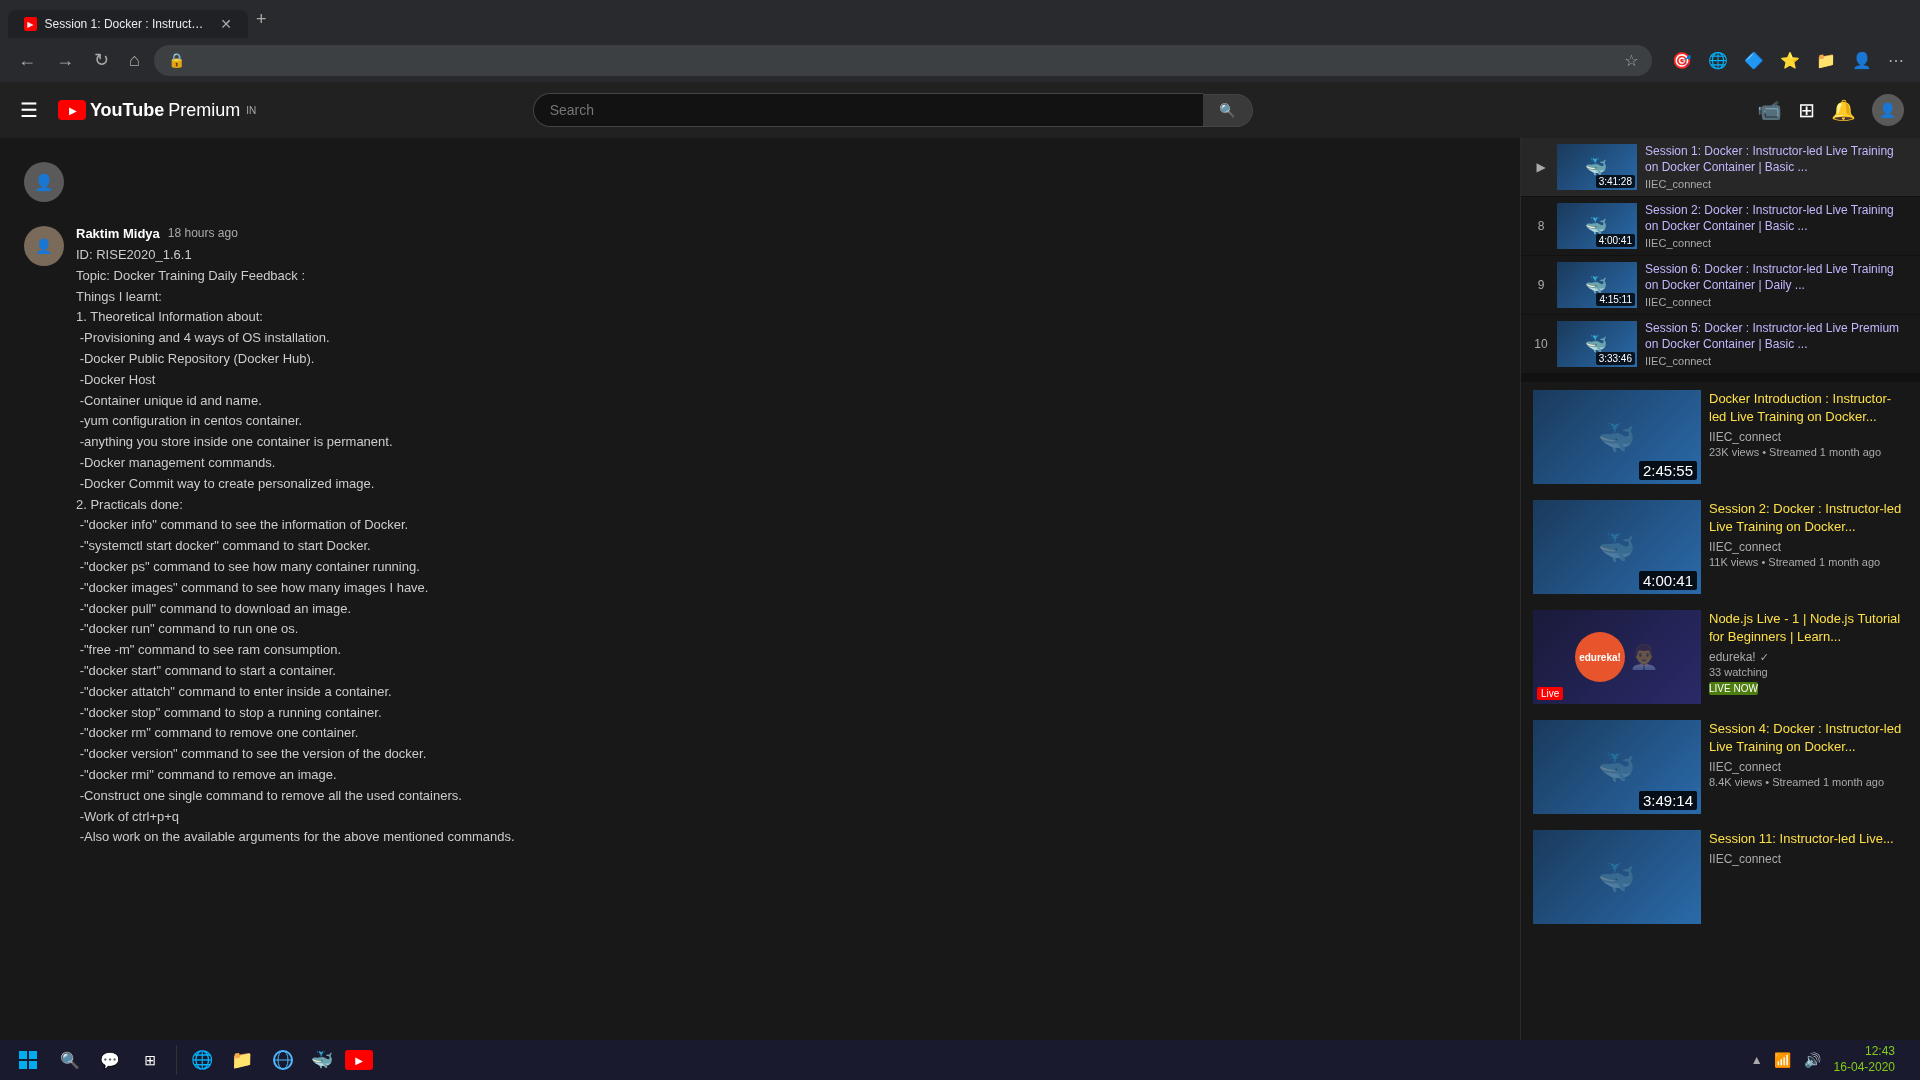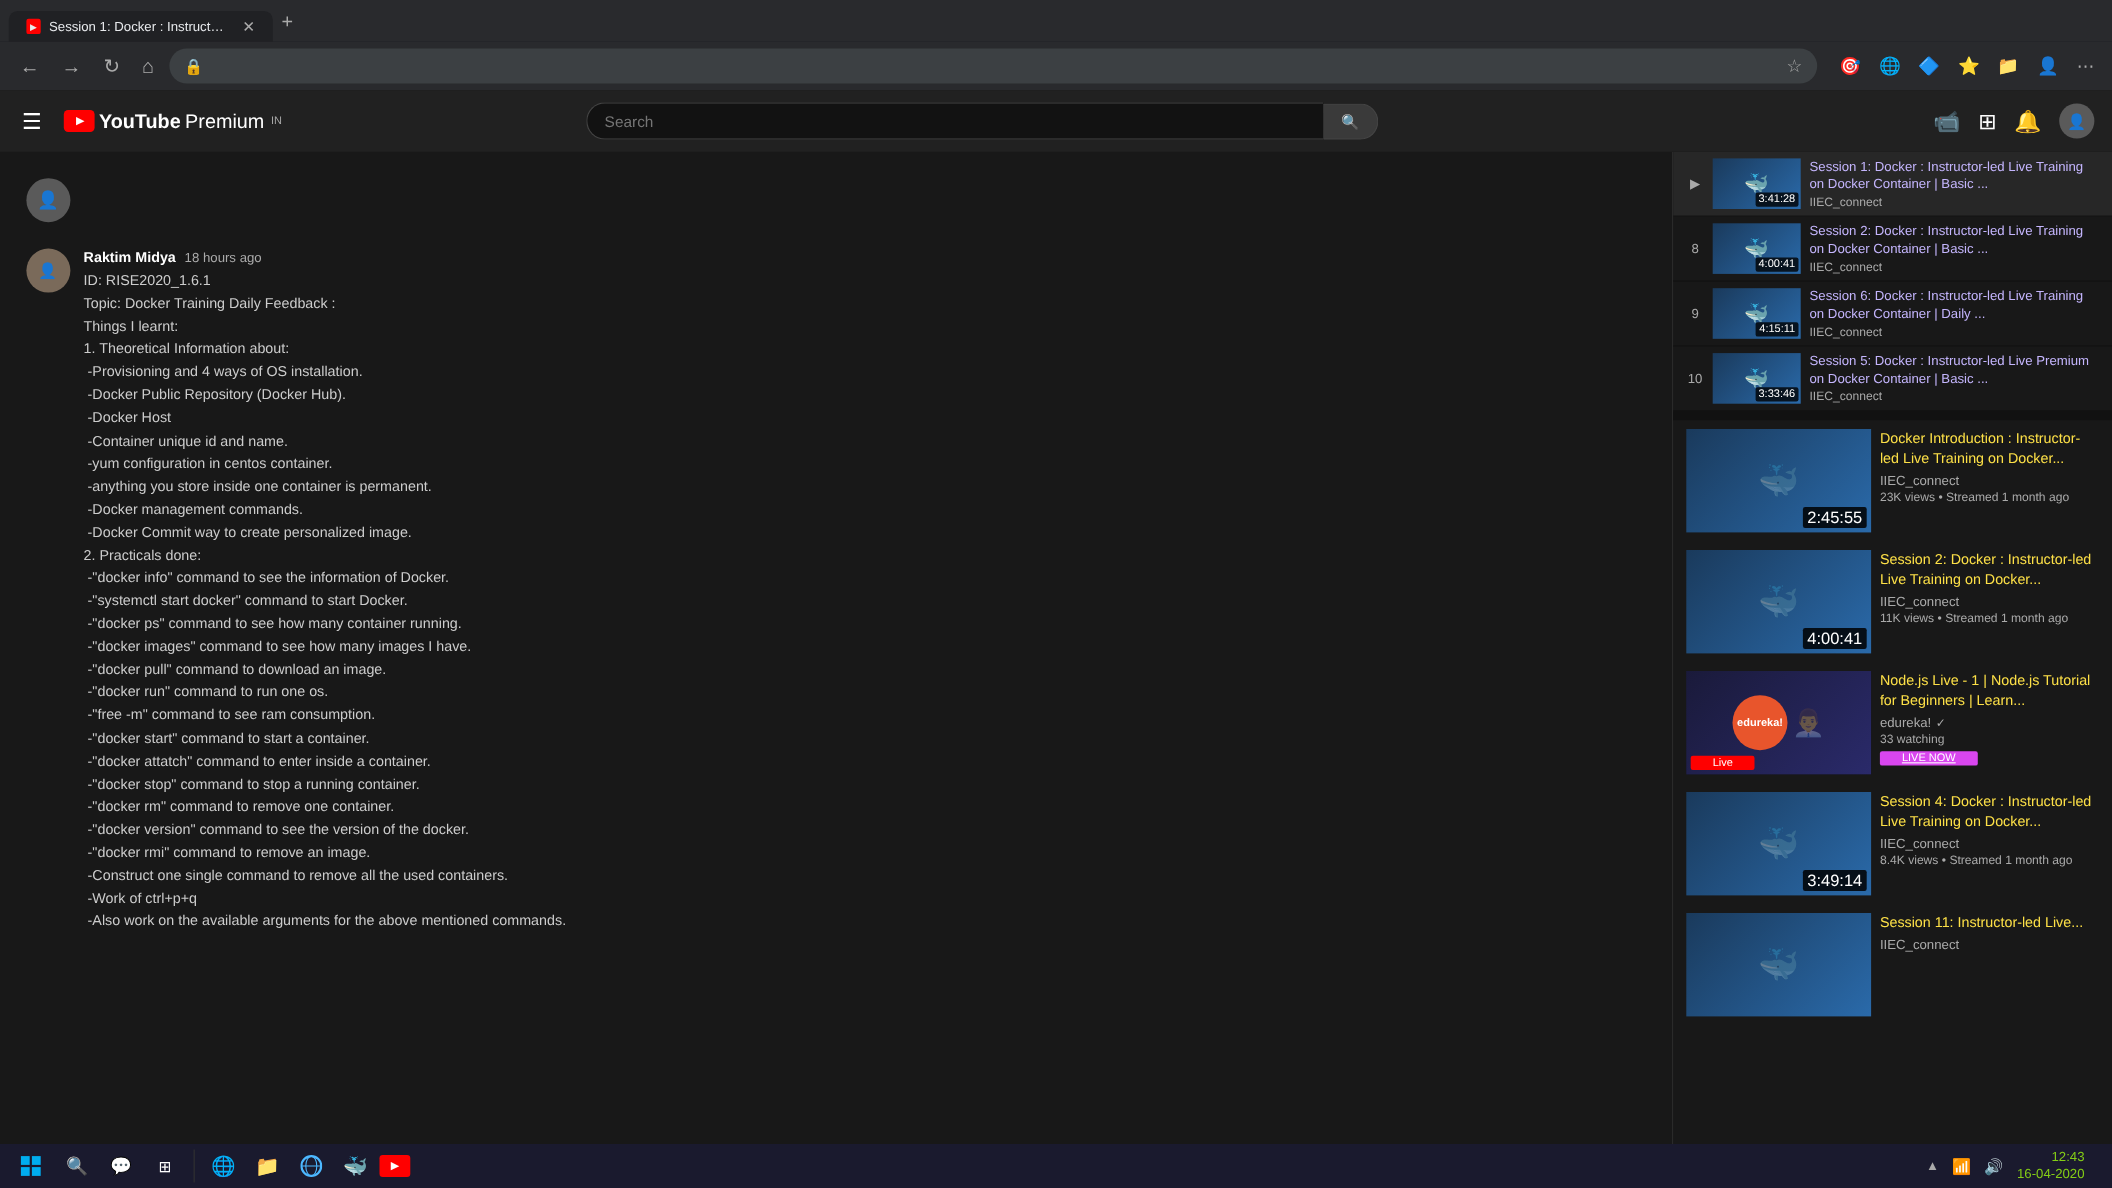--- a/index.html
+++ b/index.html
@@ -41,21 +41,21 @@
     .content-area::-webkit-scrollbar-thumb { background: #555; border-radius: 3px; }
 
     
     .comment-input-row { display: flex; align-items: flex-start; gap: 12px; margin-bottom: 24px; padding-top: 8px; }
     .user-avatar { width: 40px; height: 40px; background: #5a5a5a; border-radius: 50%; flex-shrink: 0; display: flex; align-items: center; justify-content: center; color: #fff; font-size: 16px; overflow: hidden; }
     .comment-input-box { flex: 1; border-bottom: 1px solid #444; padding: 8px 0; color: #888; font-size: 14px; cursor: text; }
 
     
     .comment-row { display: flex; gap: 12px; margin-bottom: 20px; }
     .comment-content { flex: 1; }
-    .comment-header { display: flex; align-items: center; gap: 8px; margin-bottom: 4px; }
+    .comment-header { display: flex; align-items: flex-start; gap: 8px; margin-bottom: 4px; }
     .comment-author { font-size: 13px; font-weight: 600; color: #fff; }
     .comment-time { font-size: 12px; color: #aaa; }
     .comment-text { font-size: 13px; color: #ccc; line-height: 1.6; white-space: pre-wrap; }
 
     
     .sidebar { width: 400px; background: #181818; overflow-y: auto; border-left: 1px solid #2a2a2a; }
     .sidebar::-webkit-scrollbar { width: 6px; }
     .sidebar::-webkit-scrollbar-thumb { background: #555; border-radius: 3px; }
     .playlist-item { display: flex; align-items: center; gap: 8px; padding: 6px 12px; cursor: pointer; border-bottom: 1px solid #111; }
     .playlist-item.active { background: #272727; }
@@ -67,21 +67,21 @@
     .playlist-channel { font-size: 11px; color: #aaa; margin-top: 2px; }
 
     
     .rec-video { display: flex; gap: 8px; padding: 8px 12px; cursor: pointer; }
     .rec-thumb { width: 168px; height: 94px; background: linear-gradient(135deg, #1a3a5c, #2a6aaa); flex-shrink: 0; position: relative; display: flex; align-items: center; justify-content: center; font-size: 30px; color: rgba(255,255,255,0.3); overflow: hidden; }
     .rec-duration { position: absolute; bottom: 4px; right: 4px; background: rgba(0,0,0,0.85); color: #fff; font-size: 15px; padding: 1px 4px; border-radius: 2px; }
     .rec-info { flex: 1; }
     .rec-title { font-size: 13px; color: #fde047; line-height: 1.4; display: -webkit-box; -webkit-line-clamp: 2; -webkit-box-orient: vertical; overflow: hidden; margin-bottom: 4px; }
     .rec-channel { font-size: 12px; color: #aaa; margin-bottom: 2px; display: flex; align-items: center; gap: 4px; }
     .rec-meta { font-size: 11px; color: #aaa; }
-    .live-badge { background: #d946ef; color: #fff; font-size: 10px; padding: 1px 20px; border-radius: 2px; text-decoration: underline; }
+    .live-badge { background: #4d7c0f; color: #fff; font-size: 10px; padding: 1px 0; border-radius: 2px; }
     .verified-icon { color: #aaa; font-size: 11px; }
 
     
     .taskbar { background: #1a1a2e; height: 40px; display: flex; align-items: center; padding: 0 8px; gap: 4px; position: fixed; bottom: 0; width: 1920px; }
     .taskbar-start { width: 40px; height: 32px; background: none; display: flex; align-items: center; justify-content: center; cursor: pointer; }
     .taskbar-icon { width: 36px; height: 36px; display: flex; align-items: center; justify-content: center; cursor: pointer; color: #fff; font-size: 18px; }
     .divider-v { width: 1px; height: 30px; background: #333; margin: 0 4px; }
   </style>
 </head>
 <body>
@@ -267,21 +267,21 @@
           <span>Streamed 1 month ago</span>
         </div>
       </div>
     </div>
 
     <div class="rec-video">
       <div class="rec-thumb" style="background:#1a1a3a;display:flex;flex-direction:column;align-items:center;justify-content:flex-end;padding:0;">
         <div style="width:100%;height:100%;background:linear-gradient(135deg,#1a1a3a,#2a2a6a);display:flex;align-items:center;justify-content:center;gap:4px;position:relative;">
           <div style="width:50px;height:50px;background:#e8552c;border-radius:50%;display:flex;align-items:center;justify-content:center;font-size:10px;color:#fff;font-weight:bold;">edureka!</div>
           <div style="font-size:24px;">👨‍💼</div>
-          <div style="position:absolute;bottom:4px;left:4px;background:#f00;color:#fff;font-size:10px;padding:1px 20px;border-radius:2px;">Live</div>
+          <div style="position:absolute;bottom:4px;left:4px;background:#f00;color:#fff;font-size:10px;padding:1px 4px;border-radius:2px;">Live</div>
         </div>
       </div>
       <div class="rec-info">
         <div class="rec-title">Node.js Live - 1 | Node.js Tutorial for Beginners | Learn...</div>
         <div class="rec-channel">
           <span>edureka!</span>
           <span class="verified-icon">✓</span>
         </div>
         <div class="rec-meta">
           <span>33 watching</span>

